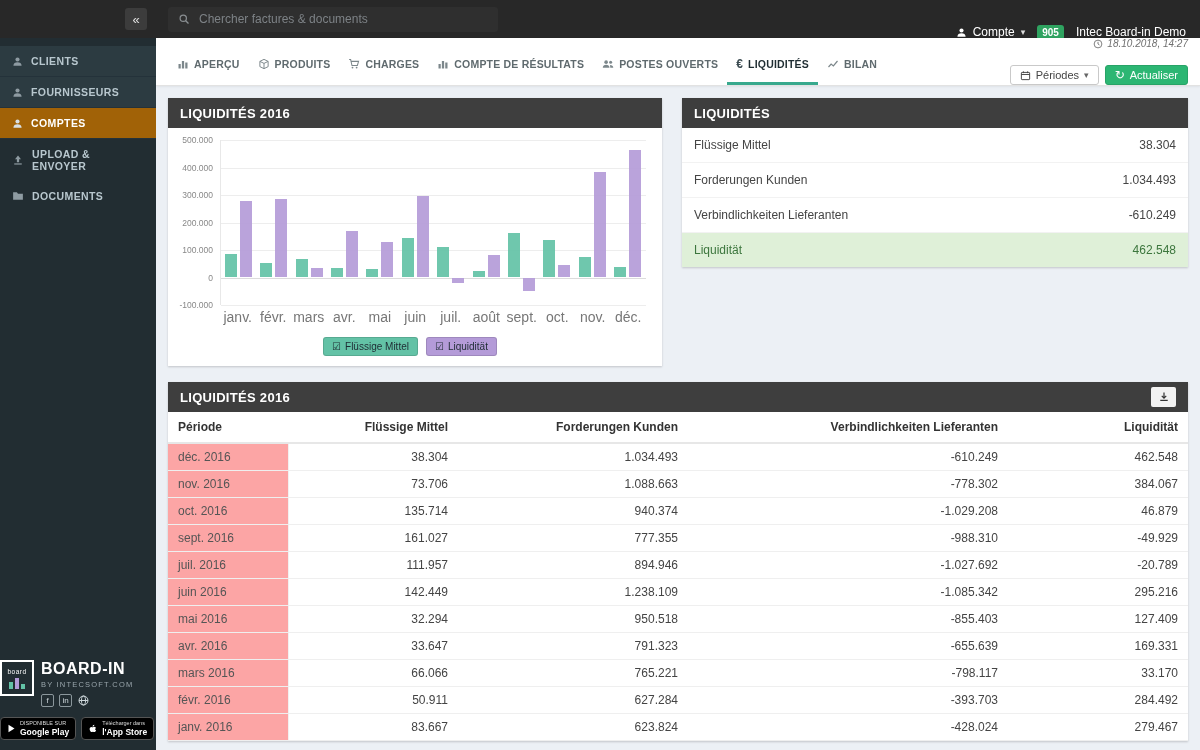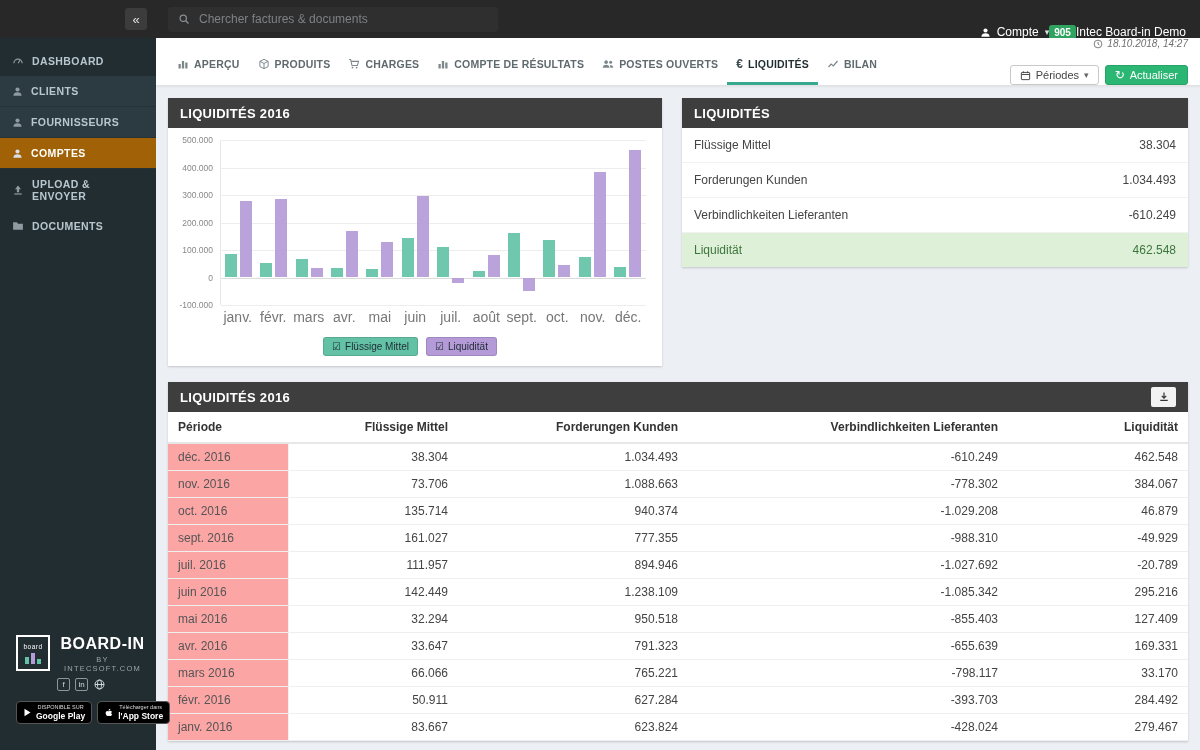--- a/index.html
+++ b/index.html
@@ -12,39 +12,39 @@
   .topbar { height:38px; background:var(--topbar-bg); display:flex; align-items:center; flex:0 0 38px; }
   .topbar-left { width:156px; flex:0 0 156px; display:flex; justify-content:flex-end; padding-right:9px; }
   .collapse-btn { width:22px; height:22px; background:#3c3c3c; color:#e0e0e0; border-radius:3px;
     display:flex; align-items:center; justify-content:center; font-size:13px; cursor:pointer; }
   .search-wrap { flex:1; display:flex; align-items:center; padding-left:12px; }
   .search-box { display:flex; align-items:center; gap:9px; background:#2f2f2f; border-radius:3px;
     height:25px; padding:0 10px; width:330px; color:#8a8f92; }
   .search-box input { background:transparent; border:none; outline:none; color:#b9bec1; font-size:12px; width:100%;
     font-family:inherit; }
   .search-box input::placeholder { color:#7d8286; }
-  .topbar-right { display:flex; align-items:center; padding-right:14px; color:#fff;margin-top:26px; }
+  .topbar-right { display:flex; align-items:center; gap:12px; padding-right:14px; color:#fff;margin-top:26px; }
   .account { display:flex; align-items:center; gap:6px; font-size:12px; cursor:pointer; }
   .acct-badge { background:var(--badge-green); color:#fff; font-size:10px; font-weight:bold;
     padding:2px 5px; border-radius:3px; }
   .acct-name { font-size:12px; color:#fff; }
   .caret { font-size:9px; color:#ddd; }
 
   
   .shell { flex:1; display:flex; min-height:0; }
   .sidebar { width:156px; flex:0 0 156px; background:var(--sidebar-bg); display:flex; flex-direction:column; position:relative; }
   .side-menu { padding-top:8px; }
   .side-item { display:flex; align-items:center; gap:8px; padding:9px 12px; color:#b8c7ce;
     font-size:10.5px; font-weight:600; letter-spacing:.4px; cursor:pointer; }
   .side-item .icn { color:#8e9ba2; }
   .side-item.sub { background:#2c3b41; border-bottom:1px solid #24323a; }
   .side-item.active { background:#a16207; color:#fff; }
   .side-item.active .icn { color:#d8e0e4; }
 
-  .side-footer { position:absolute; bottom:16px; left:0; right:0; padding:10px 8px 10px 16px;text-align:center; }
+  .side-footer { position:absolute; bottom:0; left:0; right:0; padding:10px 8px 10px 0; }
   .brand-row { display:flex; gap:7px; align-items:flex-start; }
   .brand-logo { width:34px; height:36px; border:2px solid #fff; display:flex; flex-direction:column;
     align-items:center; justify-content:center; gap:2px; flex:0 0 34px; }
   .brand-logo .blg-txt { color:#fff; font-size:6.5px; letter-spacing:.5px; }
   .brand-col { display:flex; flex-direction:column; }
   .brand-name { color:#fff; font-size:16px; font-weight:bold; letter-spacing:.5px; }
   .brand-by { color:#9aa6ac; font-size:7.5px; letter-spacing:1.2px; margin-top:2px; }
   .social-row { display:flex; gap:5px; margin-top:5px; color:#cfd8dc; align-items:center; }
   .social { width:13px; height:13px; border:1px solid #8b979c; border-radius:2px; font-size:8px;
     display:flex; align-items:center; justify-content:center; color:#cfd8dc; cursor:pointer; }
@@ -153,29 +153,20 @@
       </div>
       <span class="acct-badge">905</span>
       <span class="acct-name">Intec Board-in Demo</span>
     </div>
   </div>
 
   <div class="shell">
 
     <div class="sidebar">
       <div class="side-menu">
-          <div class="side-item">
-            <span class="icn">
-              <svg viewBox="0 0 16 16" width="12" height="12">
-                <path d="M2.5 11a5.5 5.5 0 0 1 11 0" fill="none" stroke="currentColor" stroke-width="1.6"></path>
-                <line x1="8" y1="11" x2="11" y2="6.5" stroke="currentColor" stroke-width="1.4"></line>
-              </svg>
-            </span>
-            <span class="side-label">DASHBOARD</span>
-          </div>
           <div class="side-item sub">
             <span class="icn">
               <svg viewBox="0 0 16 16" width="11" height="11">
                 <circle cx="8" cy="5" r="3" fill="currentColor"></circle>
                 <path d="M2 14c0-3.3 2.7-5 6-5s6 1.7 6 5z" fill="currentColor"></path>
               </svg>
             </span>
             <span class="side-label">CLIENTS</span>
           </div>
           <div class="side-item sub">

